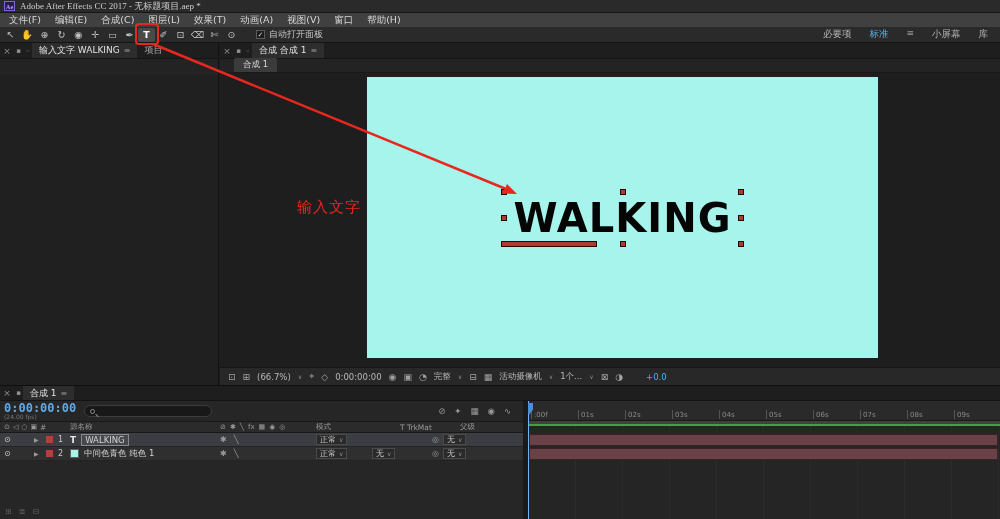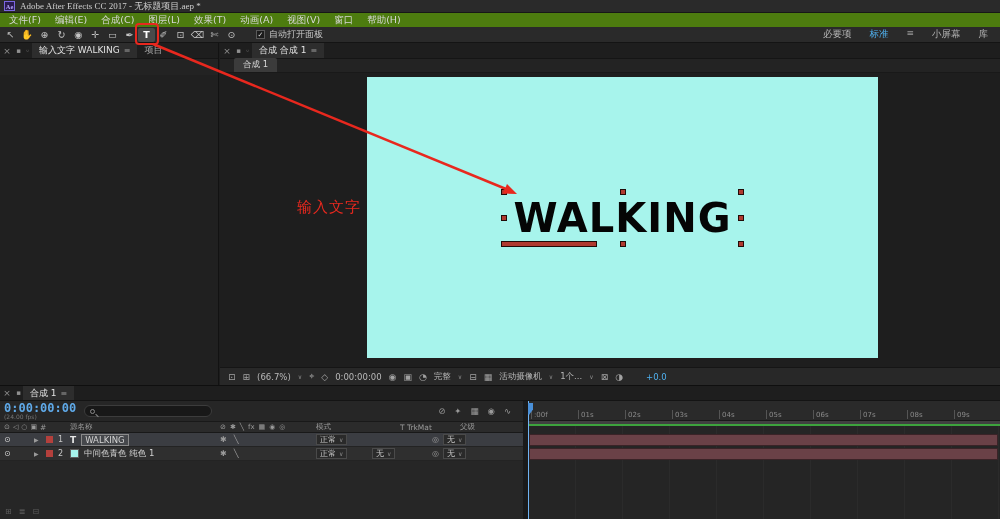--- a/index.html
+++ b/index.html
@@ -12,21 +12,21 @@
 
   
   #titlebar { position:absolute; left:0; top:0; width:1000px; height:13px;
     background:#2a2a2a; border-bottom:1px solid #171717;
     display:flex; align-items:center; gap:5px; padding:0 4px; font-size:9px; color:#cfcfcf;font-family:Liberation Serif, serif; }
   .ae-logo { width:11px; height:10px; background:#2a1a52; border:1px solid #7a66e0;
     color:#b1a0f5; font-size:6.5px; font-weight:bold; display:flex; align-items:center; justify-content:center; }
 
   
   #menubar { position:absolute; left:0; top:13px; width:1000px; height:14px;
-    background:#4d7c0f; display:flex; align-items:center; font-size:9.5px; color:#d8d8d8; padding-left:2px; }
+    background:#404040; display:flex; align-items:center; font-size:9.5px; color:#d8d8d8; padding-left:2px; }
   .menu-item { padding:0 7px; height:100%; display:flex; align-items:center; cursor:default; }
 
   
   #toolbar { position:absolute; left:0; top:27px; width:1000px; height:16px;
     background:#2a2a2a; border-bottom:1px solid #141414;
     display:flex; align-items:center; padding-left:2px; }
   .tool { width:17px; height:14px; display:flex; align-items:center; justify-content:center;
     color:#c4c4c4; font-size:9.5px; }
   .tool.active { background:#4a4a4a; border-radius:2px; color:#ffffff; font-weight:bold; }
   .auto-open { display:flex; align-items:center; gap:4px; margin-left:16px; font-size:9px; color:#c8c8c8; }

